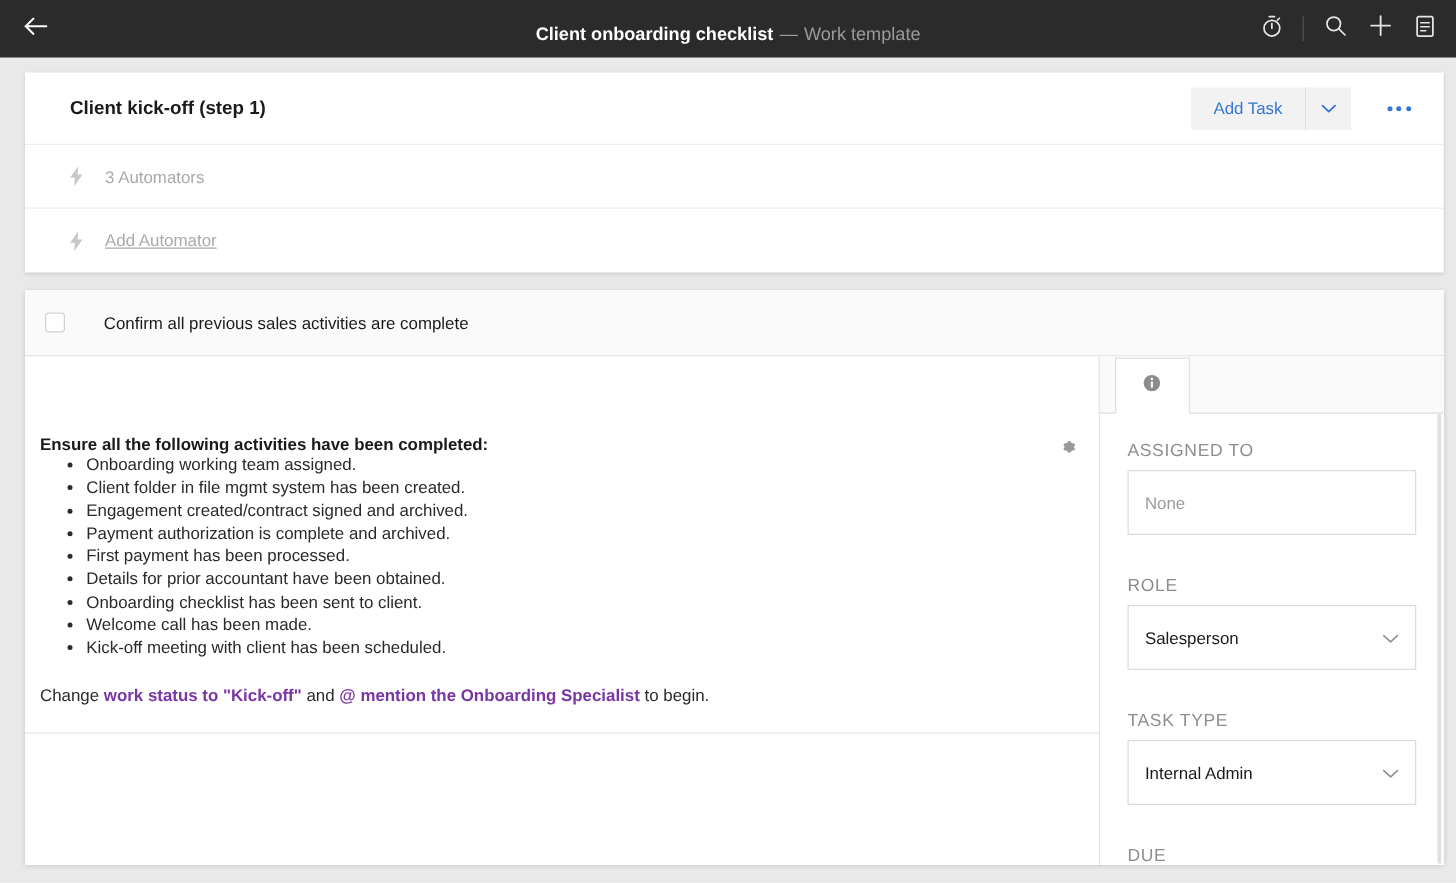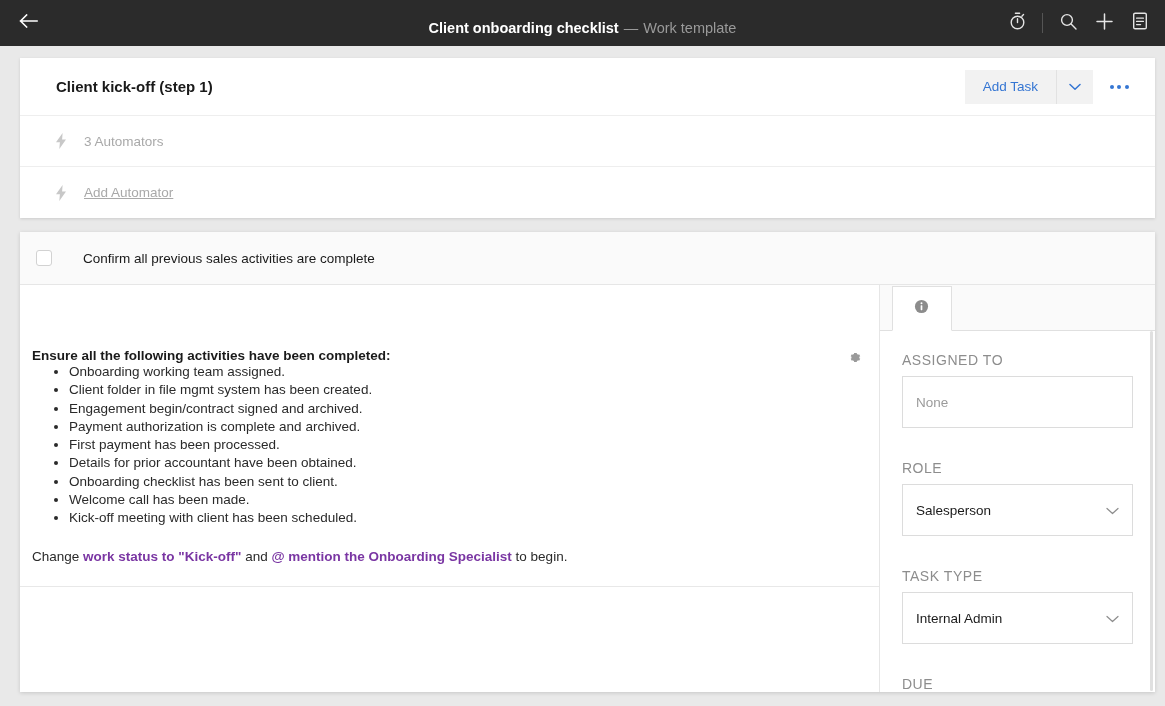--- a/index.html
+++ b/index.html
@@ -51,21 +51,21 @@
     background: #ffffff;
     box-shadow: 0 1px 3px rgba(0,0,0,.13);
   }
   .step-header {
     height: 58px;
     display: flex; align-items: center;
     padding: 0 16px 0 36px;
     border-bottom: 1px solid #eeeeee;
   }
   .step-title { font-size: 15px; font-weight: bold; color: #1a1a1a; }
-  .step-actions { margin-left: auto; display: flex; align-items: center; gap: 0; }
+  .step-actions { margin-left: auto; display: flex; align-items: center; gap: 12px; }
   .btn-group { display: flex; }
   .btn-add-task {
     background: #f2f2f2; border: none;
     color: #3576d3; font-size: 13.5px;
     font-family: "Liberation Sans", sans-serif;
     padding: 0 18px; height: 34px;
     cursor: pointer;
     border-right: 1px solid #e2e2e2;
   }
   .btn-caret {
@@ -309,21 +309,21 @@
             <path fill="#9a9a9a" d="M14.1 9.3l-1-.5c.05-.26.08-.53.08-.8s-.03-.54-.08-.8l1-.5-1.2-2.1-1 .5a5 5 0 0 0-1.4-.8V3.2H7.5v1.1a5 5 0 0 0-1.4.8l-1-.5L3.9 6.7l1 .5a4.7 4.7 0 0 0 0 1.6l-1 .5 1.2 2.1 1-.5c.42.34.89.61 1.4.8v1.1h3V11.7a5 5 0 0 0 1.4-.8l1 .5z"></path>
           </svg>
         </span>
       </button>
 
       <div class="content-inner">
         <div class="doc-title">Ensure all the following activities have been completed:</div>
         <ul class="doc-list">
           <li>Onboarding working team assigned.</li>
           <li>Client folder in file mgmt system has been created.</li>
-          <li>Engagement begin/contract signed and archived.</li>
+          <li>Engagement created/contract signed and archived.</li>
           <li>Payment authorization is complete and archived.</li>
           <li>First payment has been processed.</li>
           <li>Details for prior accountant have been obtained.</li>
           <li>Onboarding checklist has been sent to client.</li>
           <li>Welcome call has been made.</li>
           <li>Kick-off meeting with client has been scheduled.</li>
         </ul>
         <div class="doc-para"><span>Change </span><span class="purple">work status to "Kick-off"</span><span> and </span><span class="purple">@ mention the Onboarding Specialist</span><span> to begin.</span></div>
       </div>
 

